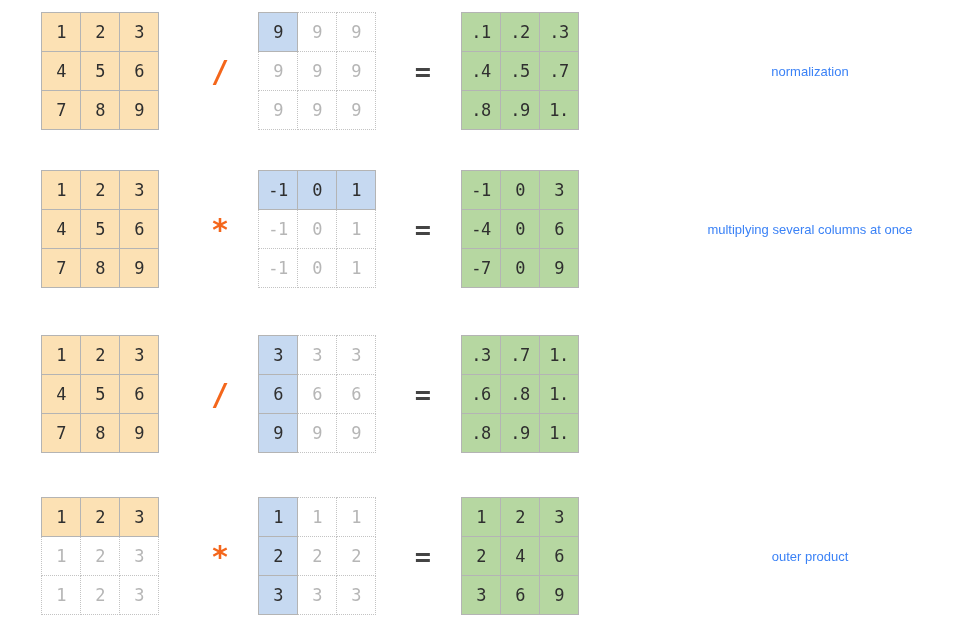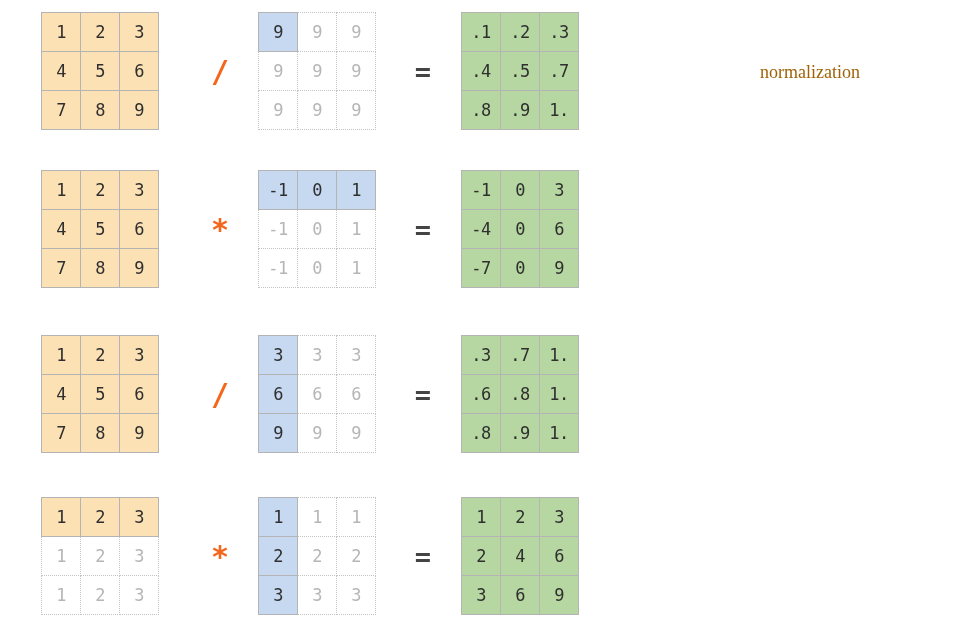--- a/index.html
+++ b/index.html
@@ -105,23 +105,23 @@
   .caption {
     position: absolute;
     left: 660px;
     top: 0;
     width: 300px;
     height: 120px;
     display: flex;
     align-items: center;
     justify-content: center;
     text-align: center;
-    font-family: Liberation Serif, serif;
-    font-size: 18px;
-    color: #a16207;
+    font-family: Liberation Sans, sans-serif;
+    font-size: 13px;
+    color: #3b82f6;
     line-height: 1.45;
   }
 </style>
 </head>
 <body>
 
 <div id="diagram">
     <div class="bcast-row" style="top: 12px;">
       <div class="matrix operand-a">
         <div class="mrow">
@@ -225,20 +225,21 @@
           <div class="cell solid green">-4</div>
           <div class="cell solid green">0</div>
           <div class="cell solid green">6</div>
         </div>
         <div class="mrow">
           <div class="cell solid green">-7</div>
           <div class="cell solid green">0</div>
           <div class="cell solid green">9</div>
         </div>
       </div>
+      <div class="caption">multiplying several columns at once</div>
     </div>
     <div class="bcast-row" style="top: 335px;">
       <div class="matrix operand-a">
         <div class="mrow">
           <div class="cell solid orange">1</div>
           <div class="cell solid orange">2</div>
           <div class="cell solid orange">3</div>
         </div>
         <div class="mrow">
           <div class="cell solid orange">4</div>
@@ -335,14 +336,15 @@
           <div class="cell solid green">2</div>
           <div class="cell solid green">4</div>
           <div class="cell solid green">6</div>
         </div>
         <div class="mrow">
           <div class="cell solid green">3</div>
           <div class="cell solid green">6</div>
           <div class="cell solid green">9</div>
         </div>
       </div>
+      <div class="caption">outer product</div>
     </div>
   </div>
 
 </body></html>

